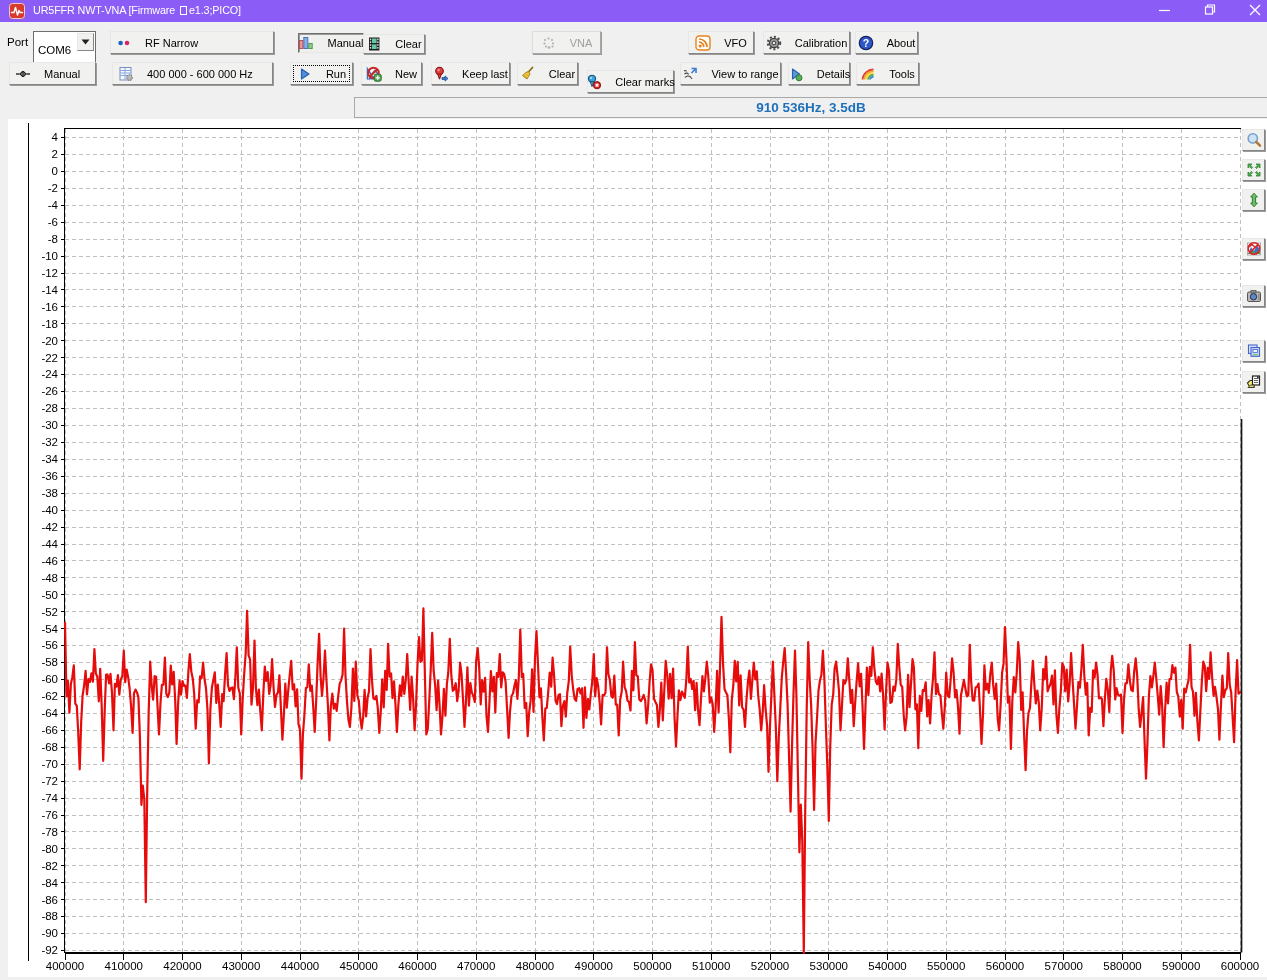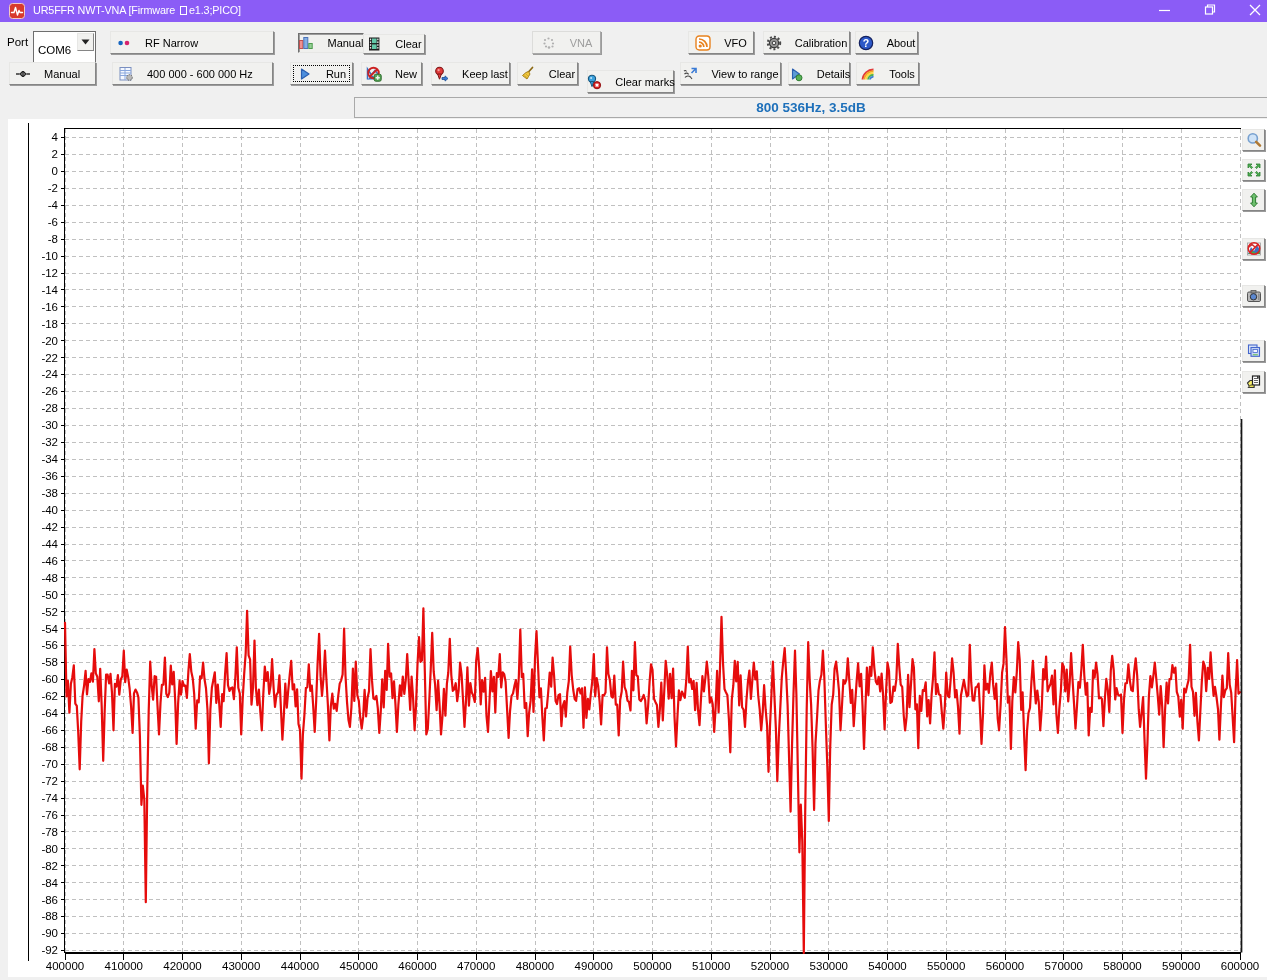--- a/index.html
+++ b/index.html
@@ -283,21 +283,21 @@
       <g fill="none" stroke-width="1.9">
         <path d="M2.5,13.5 A11,11 0 0 1 13.5,3.5" stroke="#e23b3b"></path>
         <path d="M4.3,13.5 A9,9 0 0 1 13.5,5.2" stroke="#f5a623"></path>
         <path d="M6.2,13.5 A7,7 0 0 1 13.5,7.1" stroke="#ffd93c"></path>
         <path d="M8.1,13.5 A5,5 0 0 1 13.5,9" stroke="#4caf50"></path>
         <path d="M10,13.5 A3,3 0 0 1 13.5,10.9" stroke="#3a7bd5"></path>
       </g>
     </svg>
     <span class="">Tools</span>
   </div>
-<div id="status">800 536Hz, 3.5dB</div>
+<div id="status">910 536Hz, 3.5dB</div>
 <div class="sbtn" style="top:129px">
     <svg width="16" height="16" viewBox="0 0 16 16">
       <circle cx="6.8" cy="6.4" r="4.6" fill="#cfe3f7" stroke="#77a0cf" stroke-width="1.6"></circle>
       <path d="M10.2,9.8 L14,13.6" stroke="#b07a35" stroke-width="2.6" stroke-linecap="round"></path>
     </svg>
   </div>
 <div class="sbtn" style="top:159px">
     <svg width="16" height="16" viewBox="0 0 16 16">
       <g fill="#4caf50" stroke="#2f7d32" stroke-width="0.8">
         <path d="M2,2 h4 l-1.4,1.4 2,2 -1.2,1.2 -2,-2 L2,6 Z"></path>

